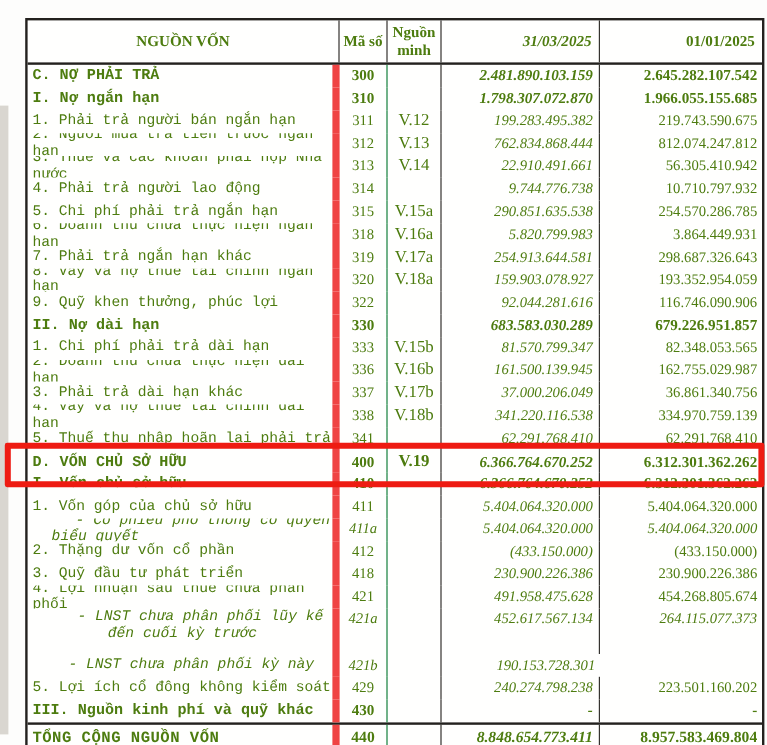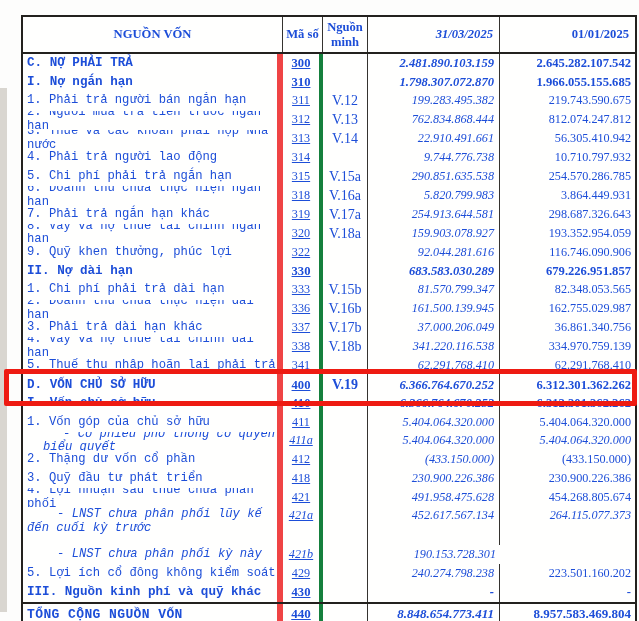--- a/index.html
+++ b/index.html
@@ -1,21 +1,21 @@
 <!DOCTYPE html>
 <html><head>
 <meta charset="utf-8">
 <style>
   html,body{margin:0;padding:0;}
   .page{
     position:relative;
     width:639px;height:621px;
     background:#fdfdfc;
     font-family:"Liberation Serif", serif;
-    color:#1d4ed8;
+    color:#4d7c0f;
     overflow:hidden;
   }
   .scan-edge{
     position:absolute;left:0;top:88px;width:7px;height:524px;
     background:#d9d6d0;
   }
   .fin-table{
     position:absolute;left:21px;top:15px;width:616px;
     border:2px solid #23211e;
     background:#fffffe;
@@ -23,25 +23,25 @@
   }
   .row{
     display:grid;
     grid-template-columns:260px 40px 45px 132px 1fr;
     align-items:center;
     height:18.9px;
     font-size:12.2px;
     line-height:1.12;
   }
   .row.tall{height:37.8px;align-items:start;}
-  .row.tall .cell{padding-top:2px;}
+  .row.tall .cell{padding-top:2px;text-align:center;}
   .cell{box-sizing:border-box;height:100%;display:flex;align-items:center;overflow:hidden;}
   .row.tall .cell{align-items:flex-start;}
   .c-label{padding-left:4px;border-right:6px solid #ef4444;justify-content:flex-start;font-family:Liberation Mono, monospace;}
-  .c-code{border-right:4px solid #15803d;justify-content:center;text-decoration:underline;}
+  .c-code{border-right:1px solid #15803d;justify-content:center;}
   .c-note{border-right:1px solid #35332f;justify-content:center;font-size:14px;}
   .c-v1{border-right:1px solid #35332f;justify-content:flex-end;padding-right:5px;font-style:italic;}
   .c-v2{justify-content:flex-end;padding-right:4px;}
   .row.section{font-weight:bold;font-size:12.6px;}
   .row.sub, .row.sub2{font-style:italic;}
   .row.sub .c-label{padding-left:20px;}
   .row.sub .lbl{text-indent:20px;}
   .row.sub2 .lbl{text-indent:30px;}
   .row.tall .c-label .lbl{display:block;text-indent:30px;}
   .row.tall .c-label{display:block;padding-top:1px;}

